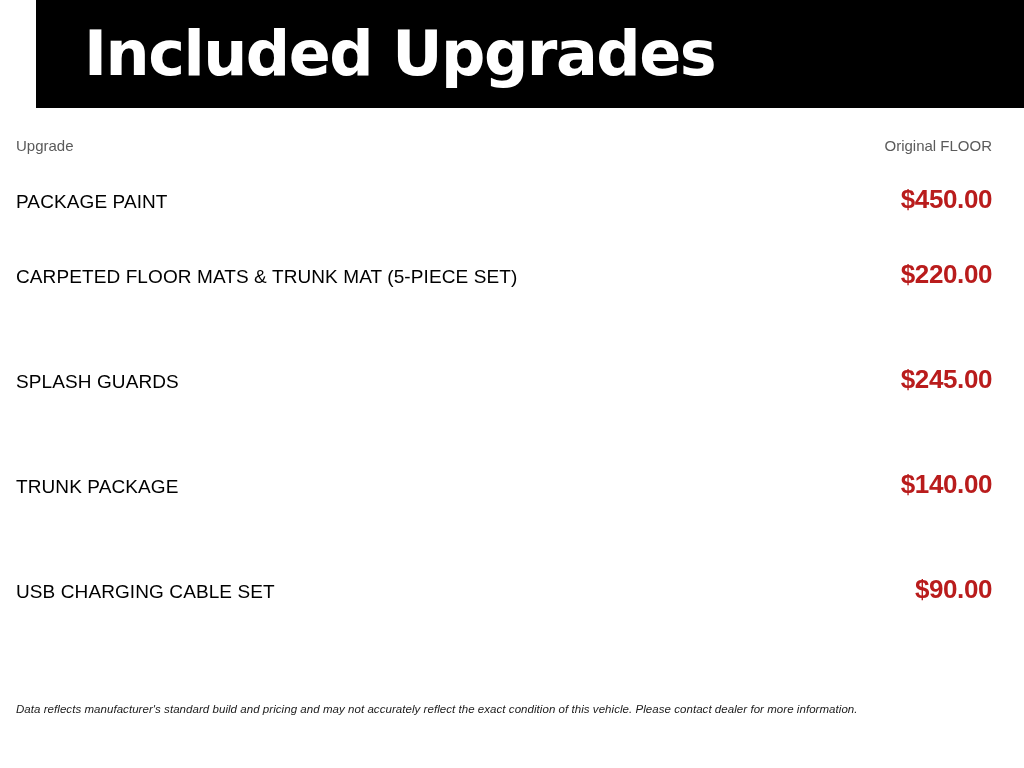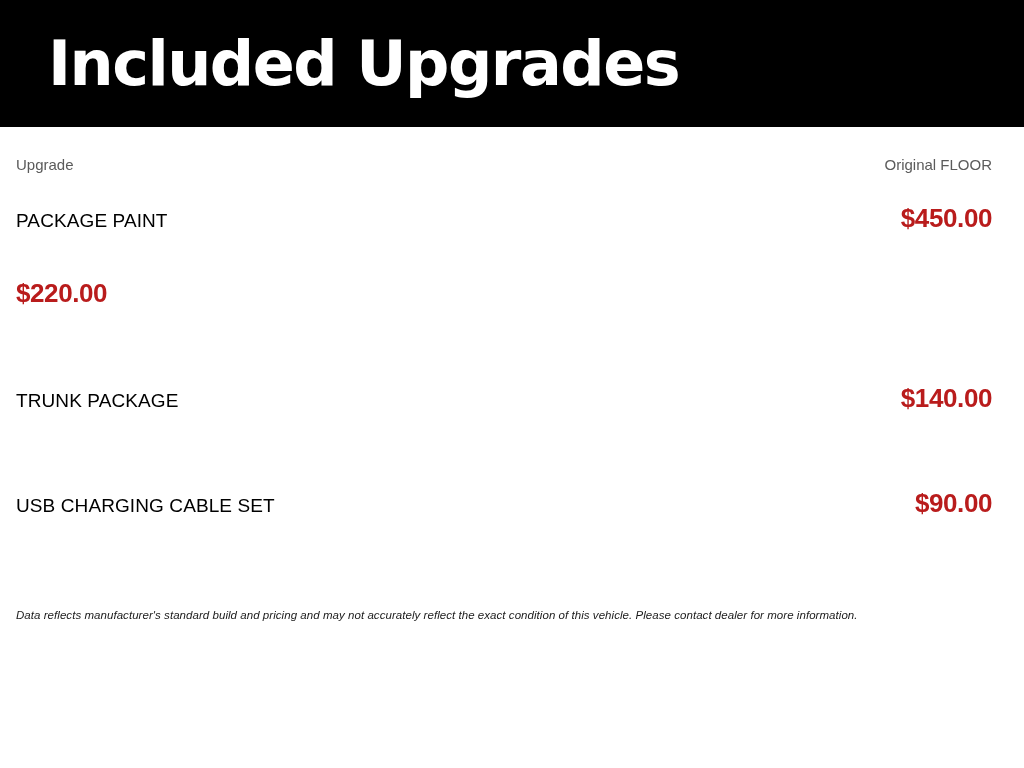--- a/index.html
+++ b/index.html
@@ -16,25 +16,26 @@
   .page {
     position: relative;
     width: 1024px;
     height: 768px;
     background: #ffffff;
     display: flex;
     flex-direction: column;
   }
   .header-band {
     background: #000000;
-    height: 127px;
+    height: 108px;
     display: flex;
     align-items: center;
     padding: 0 0 0 48px;
     box-sizing: border-box;
+    margin-left: 36px;
   }
   .header-title {
     color: #ffffff;
     font-size: 62px;
     font-weight: 700;
     letter-spacing: -1.5px;
     line-height: 1;
     font-family: "DejaVu Sans", sans-serif;
   }
   .content {
@@ -76,21 +77,21 @@
   .row-price {
     font-size: 26px;
     font-weight: 700;
     color: #b91c1c;
     letter-spacing: -0.4px;
   }
   .footnote {
     font-size: 11.5px;
     font-style: italic;
     color: #1a1a1a;
-    margin-top: 16px;
+    margin-top: 24px;
     margin-bottom: 0;
     letter-spacing: 0.05px;
   }
 </style>
 </head>
 <body>
 
 <div class="page">
 
   <div class="header-band">
@@ -105,23 +106,28 @@
     </div>
 
     <div class="rows">
 
       <div class="row">
         <div class="row-label">PACKAGE PAINT</div>
         <div class="row-price">$450.00</div>
       </div>
 
       <div class="row">
+        <div class="row-label">CARPETED FLOOR MATS &amp; TRUNK MAT (5-PIECE SET)</div>
         <div class="row-price">$220.00</div>
       </div>
 
+      <div class="row">
+        <div class="row-label">SPLASH GUARDS</div>
+        <div class="row-price">$245.00</div>
+      </div>
 
       <div class="row">
         <div class="row-label">TRUNK PACKAGE</div>
         <div class="row-price">$140.00</div>
       </div>
 
       <div class="row">
         <div class="row-label">USB CHARGING CABLE SET</div>
         <div class="row-price">$90.00</div>
       </div>

